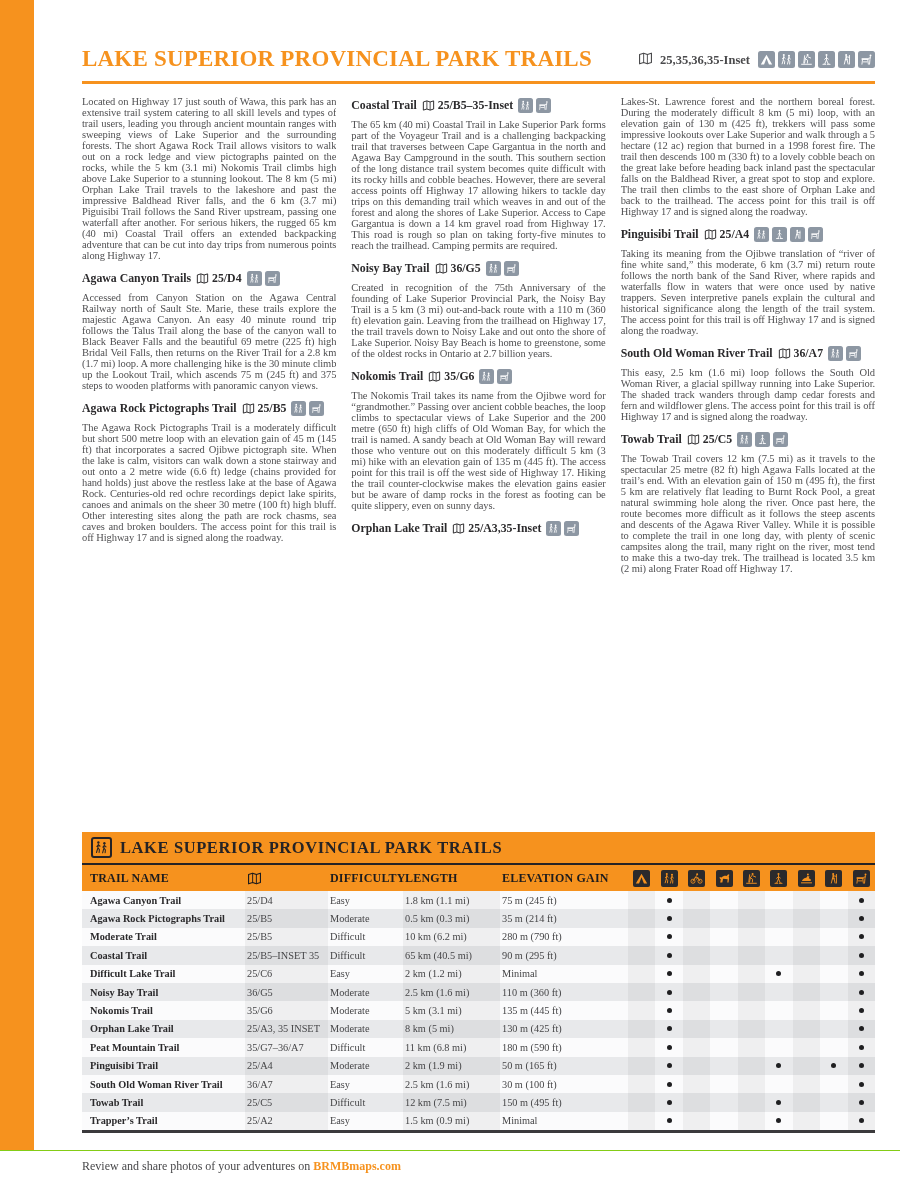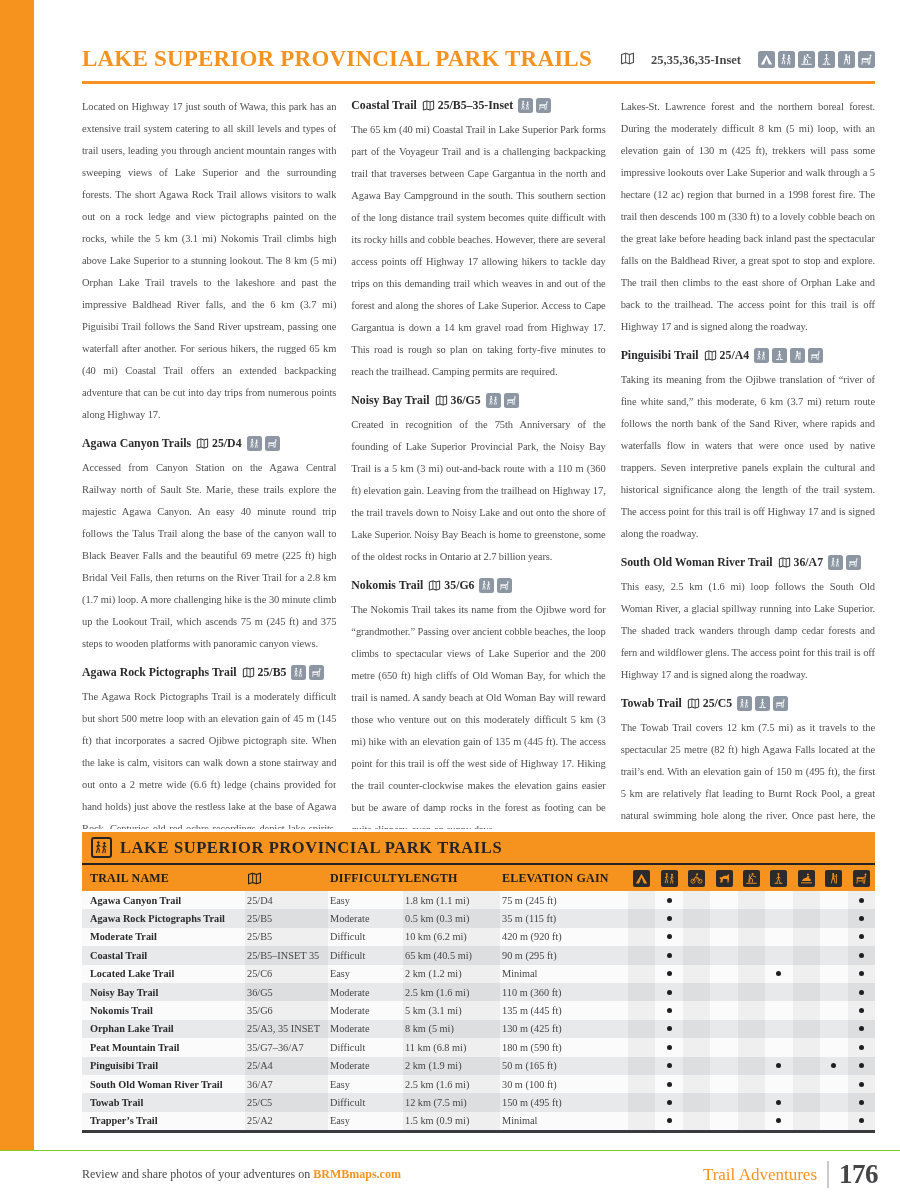--- a/index.html
+++ b/index.html
@@ -4,32 +4,32 @@
 <style>
   html,body{margin:0;padding:0;background:#f2f2f2;}
   .page{position:relative;width:900px;height:1200px;background:#ffffff;overflow:hidden;
         font-family:Liberation Serif, serif;margin:0 auto;}
   .left-strip{position:absolute;left:0;top:0;width:34px;height:1200px;background:#F6921E;}
 
   
   .header{position:absolute;left:82px;top:46px;width:793px;}
   .header-row{display:flex;align-items:flex-end;justify-content:space-between;}
   .page-title{font-size:23px;font-weight:bold;color:#F6921E;margin:0;letter-spacing:.2px;}
-  .header-meta{display:flex;align-items:center;gap:14px;padding-bottom:2px;}
+  .header-meta{display:flex;align-items:center;gap:5px;padding-bottom:2px;}
   .map-ref{font-size:12.5px;font-weight:bold;color:#4a4a4c;margin-left:2px;}
   .book{width:15px;height:15px;color:#4a4a4c;}
   .badge{width:17px;height:17px;background:#8D97A3;border-radius:2.5px;display:inline-flex;
          align-items:center;justify-content:center;margin-left:3px;flex:none;}
   .badge svg{width:13px;height:13px;color:#ffffff;}
   .header-rule{height:3px;background:#F6921E;margin-top:9px;}
 
   
   .columns{position:absolute;left:82px;top:96px;width:793px;height:733px;display:flex;gap:15px;overflow:hidden;}
   .col{flex:1;overflow:hidden;}
-  .col p{margin:0 0 10px;font-size:10.5px;line-height:22px;color:#505052;text-align:justify;letter-spacing:-.1px;}
+  .col p{margin:0 0 10px;font-size:10.5px;line-height:11px;color:#505052;text-align:justify;letter-spacing:-.1px;}
   .sec-head{display:flex;align-items:center;margin:2px 0 6px;font-size:11.8px;font-weight:bold;
             color:#2b2a2c;white-space:nowrap;}
   .sec-head .book{width:13px;height:13px;color:#2b2a2c;margin:0 3px 0 5px;flex:none;}
   .sec-head .badge{width:15px;height:15px;}
   .sec-head .badge svg{width:11px;height:11px;}
   .sec-ref{margin-right:2px;}
 
   
   .trail-table{position:absolute;left:82px;top:832px;width:793px;border-bottom:3px solid #3b3a3c;}
   .t-banner{background:#F6921E;display:flex;align-items:center;gap:8px;height:31px;padding:0 9px;
@@ -513,21 +513,21 @@
             <div class="icell shade">
               <span class="dot"></span>
             </div>
           </div>
         </div>
         <div class="t-row alt">
           <div class="cell c-name">Agawa Rock Pictographs Trail</div>
           <div class="cell c-map shade">25/B5</div>
           <div class="cell c-diff">Moderate</div>
           <div class="cell c-len shade">0.5 km (0.3 mi)</div>
-          <div class="cell c-elev">35 m (115 ft)</div>
+          <div class="cell c-elev">35 m (214 ft)</div>
           <div class="c-icons">
             <div class="icell shade"></div>
             <div class="icell">
               <span class="dot"></span>
             </div>
             <div class="icell shade"></div>
             <div class="icell"></div>
             <div class="icell shade"></div>
             <div class="icell"></div>
             <div class="icell shade"></div>
@@ -535,21 +535,21 @@
             <div class="icell shade">
               <span class="dot"></span>
             </div>
           </div>
         </div>
         <div class="t-row">
           <div class="cell c-name">Moderate Trail</div>
           <div class="cell c-map shade">25/B5</div>
           <div class="cell c-diff">Difficult</div>
           <div class="cell c-len shade">10 km (6.2 mi)</div>
-          <div class="cell c-elev">420 m (920 ft)</div>
+          <div class="cell c-elev">280 m (790 ft)</div>
           <div class="c-icons">
             <div class="icell shade"></div>
             <div class="icell">
               <span class="dot"></span>
             </div>
             <div class="icell shade"></div>
             <div class="icell"></div>
             <div class="icell shade"></div>
             <div class="icell"></div>
             <div class="icell shade"></div>
@@ -575,21 +575,21 @@
             <div class="icell shade"></div>
             <div class="icell"></div>
             <div class="icell shade"></div>
             <div class="icell"></div>
             <div class="icell shade">
               <span class="dot"></span>
             </div>
           </div>
         </div>
         <div class="t-row">
-          <div class="cell c-name">Located Lake Trail</div>
+          <div class="cell c-name">Difficult Lake Trail</div>
           <div class="cell c-map shade">25/C6</div>
           <div class="cell c-diff">Easy</div>
           <div class="cell c-len shade">2 km (1.2 mi)</div>
           <div class="cell c-elev">Minimal</div>
           <div class="c-icons">
             <div class="icell shade"></div>
             <div class="icell">
               <span class="dot"></span>
             </div>
             <div class="icell shade"></div>
@@ -788,20 +788,15 @@
               <span class="dot"></span>
             </div>
           </div>
         </div>
       </div>
   </div>
 
   <div class="footer">
     <div class="footer-inner">
       <div class="f-left"><span>Review and share photos of your adventures on </span><span class="f-link">BRMBmaps.com</span></div>
-      <div class="f-right">
-        <span class="f-sect">Trail Adventures</span>
-        <span class="f-div"></span>
-        <span class="f-num">176</span>
-      </div>
     </div>
   </div>
 </div>
 
 </body></html>

